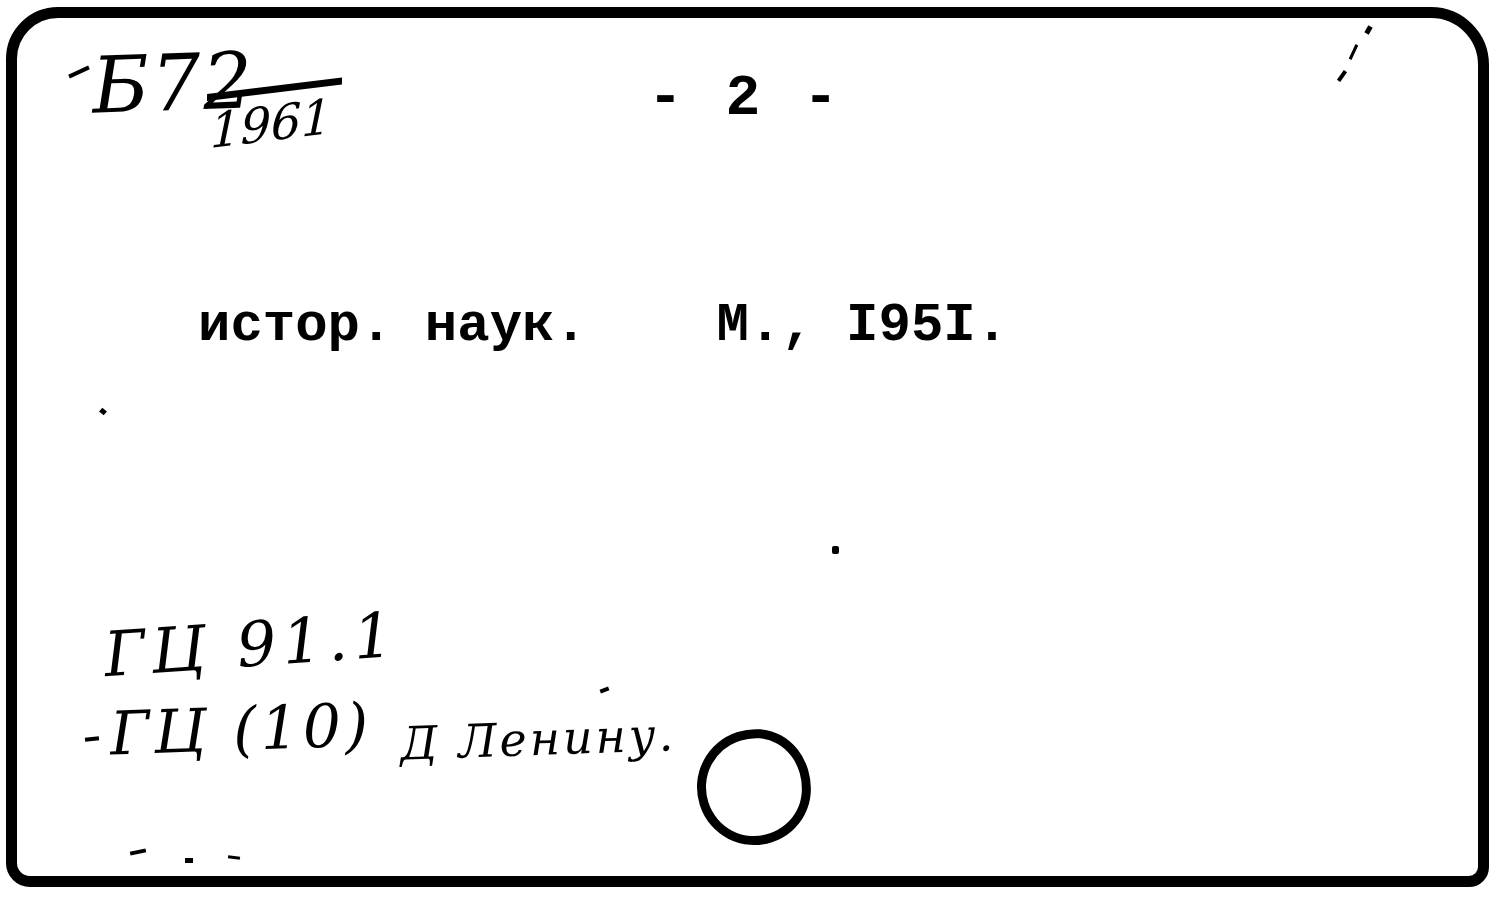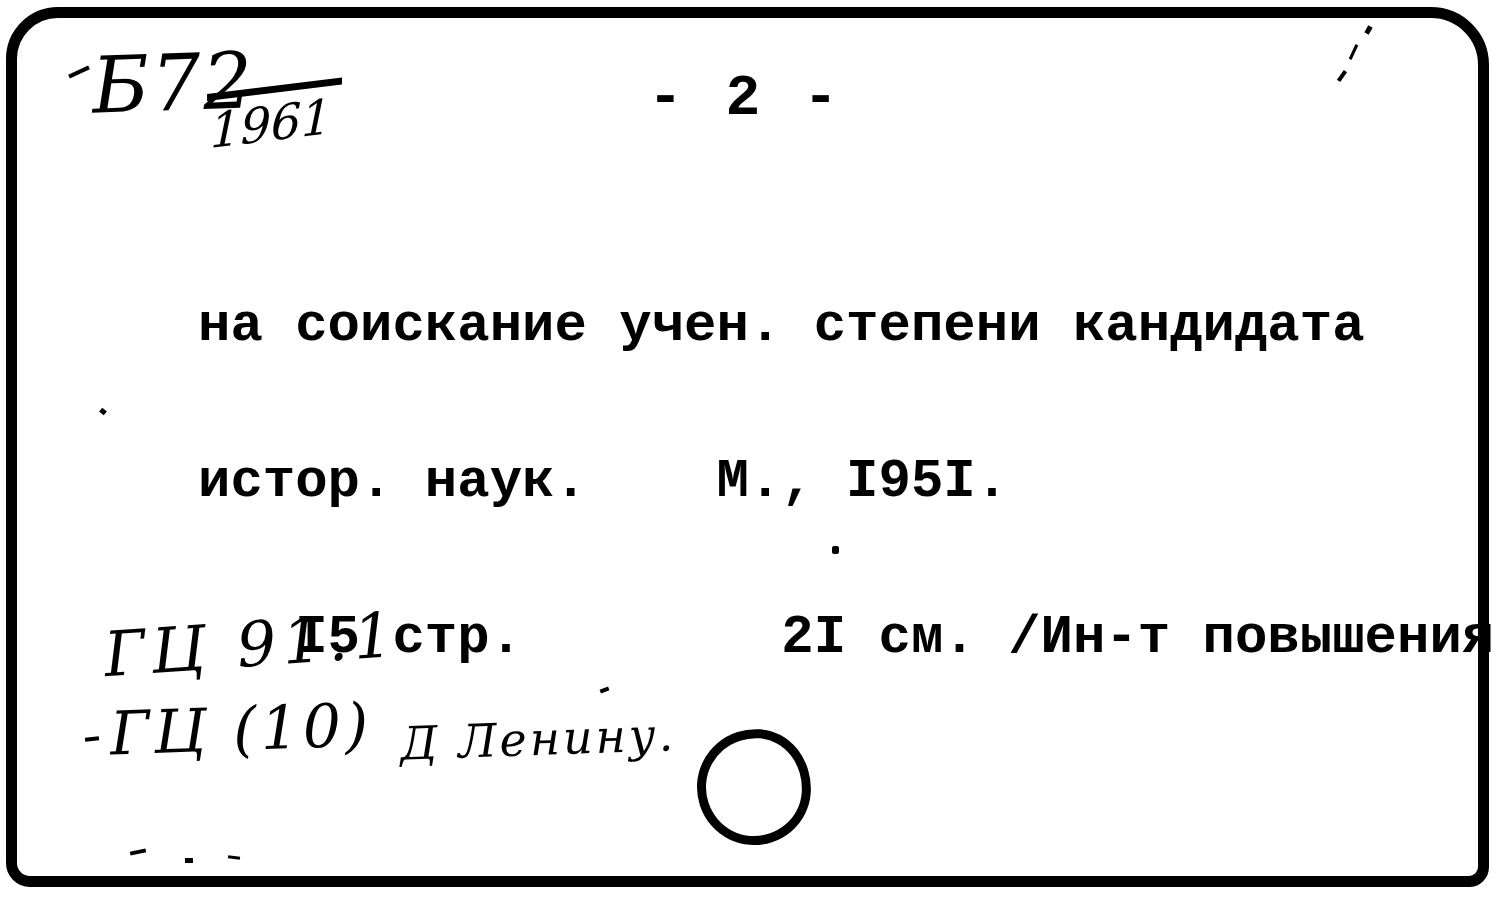--- a/index.html
+++ b/index.html
@@ -110,23 +110,21 @@
 <div id="scan">
 
   <div class="card-frame"></div>
 
   <div class="hand callnum-main">Б72</div>
   <div class="hand callnum-year">1961</div>
 
   <div class="page-no">- 2 -</div>
 
   <div class="typed typed-block">
-    <div>на соискание учен. степени кандидата</div>
     <div>истор. наук.    М., I95I.</div>
-    <div>   I5 стр.        2I см. /Ин-т повышения</div>
     
     
   </div>
 
   <div class="hand shelf1">ГЦ 91.1</div>
   <div class="hand shelf2">ГЦ (10)</div>
   <div class="hand annot">Д Ленину.</div>
 
   <div class="punch-circle"></div>
 

